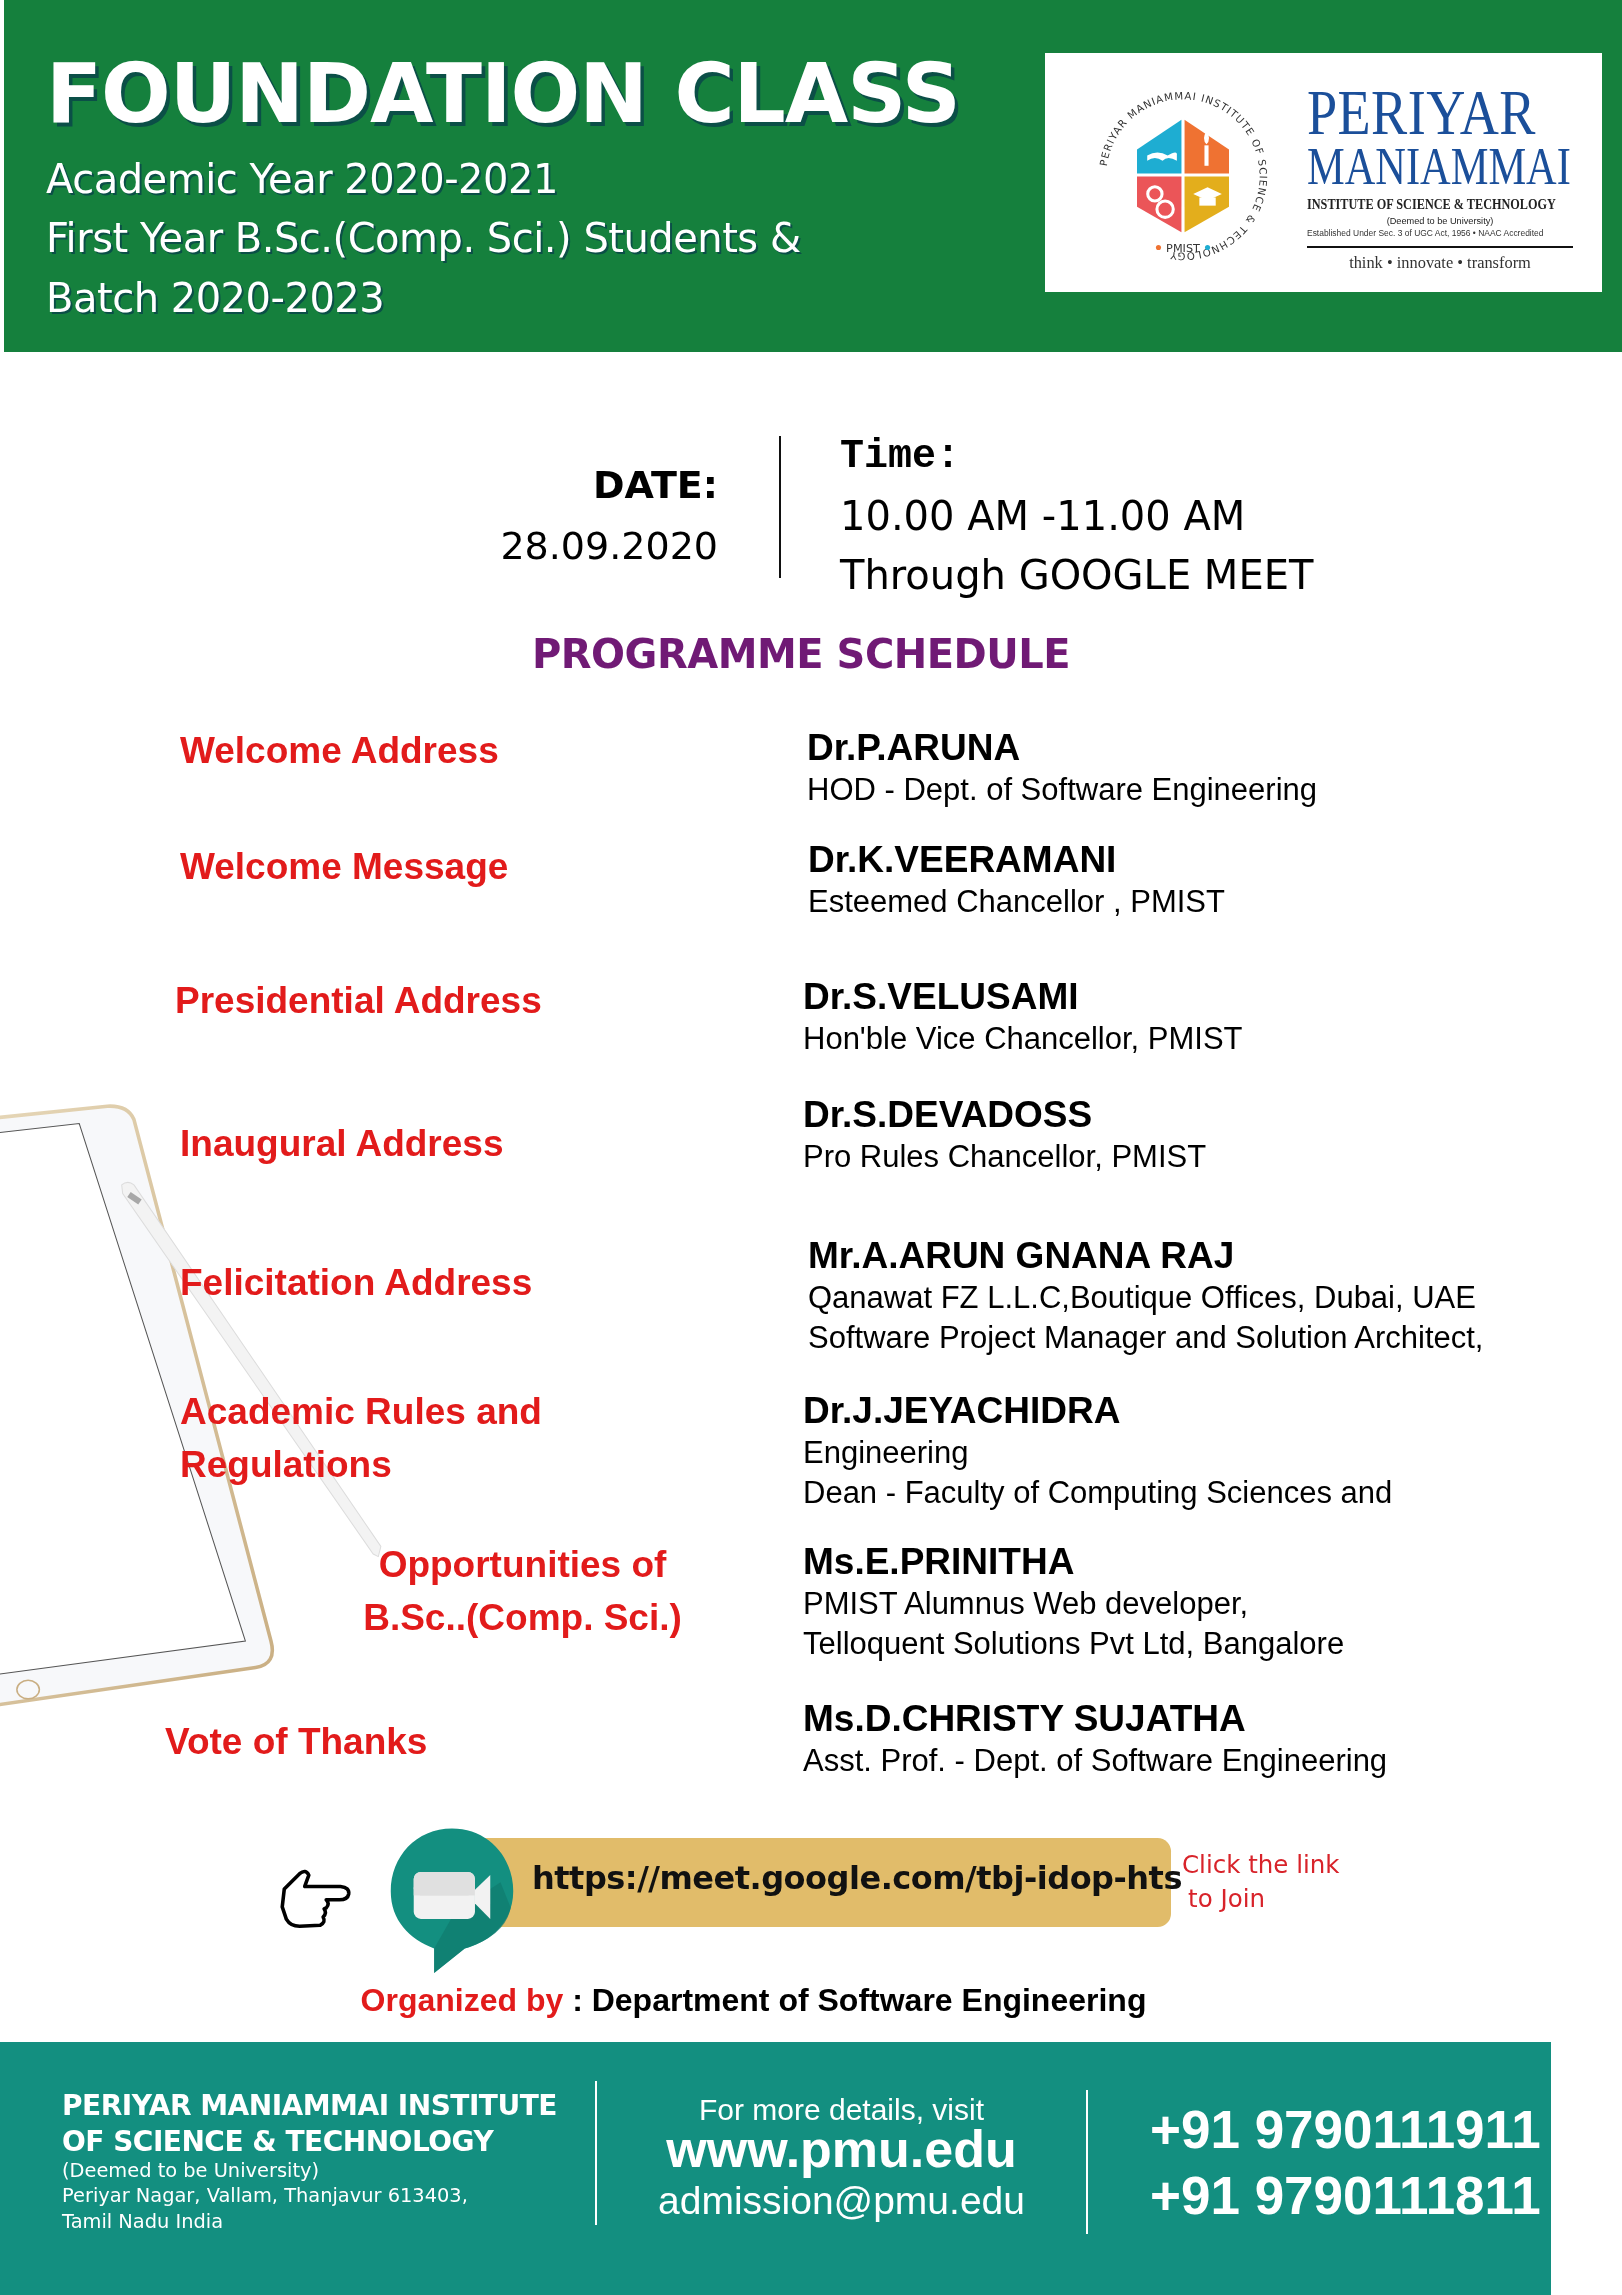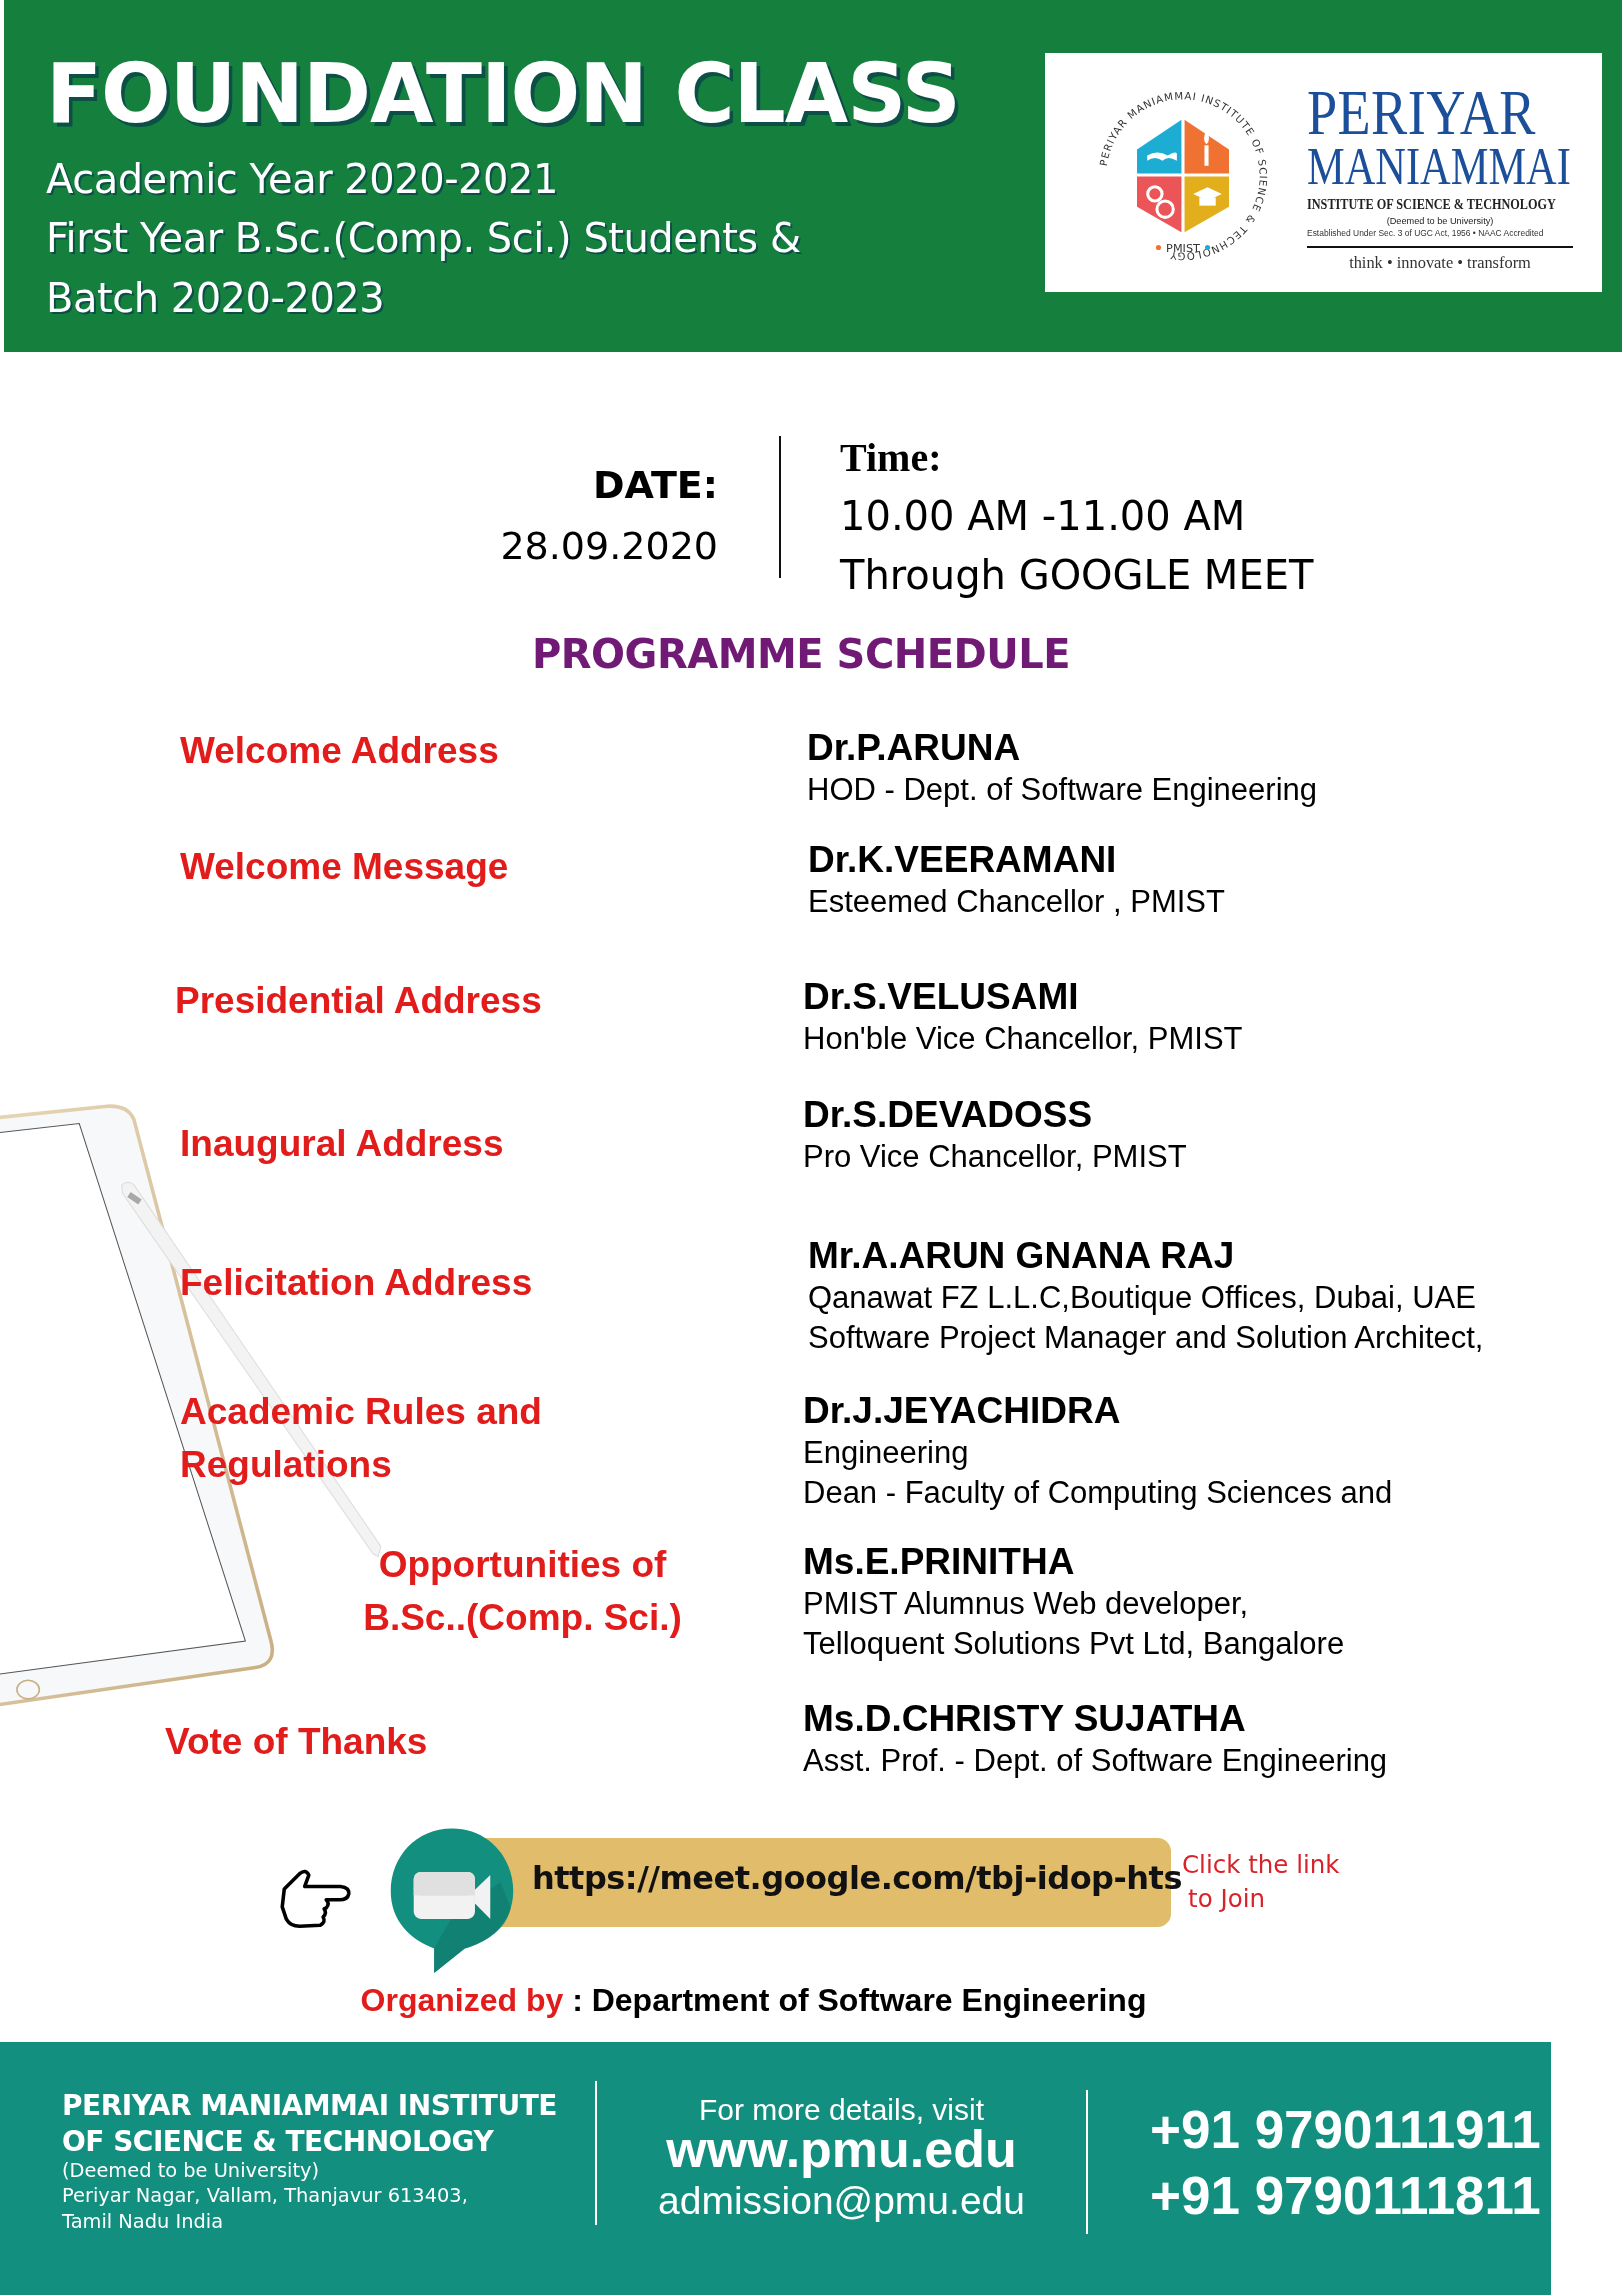--- a/index.html
+++ b/index.html
@@ -20,21 +20,21 @@
     .brand-3 { font-family: "Liberation Serif", serif; font-weight: bold; color: #222; font-size: 15.3px; margin-top: 4.1px; transform: scaleX(0.8); transform-origin: left; white-space: nowrap; }
     .brand-4 { font-size: 9.2px; color: #222; text-align: center; width: 266px; margin-top: 3.1px; }
     .brand-5 { font-size: 9.2px; color: #333; margin-top: 2px; white-space: nowrap; transform: scaleX(0.92); transform-origin: left; }
     .brand-rule { width: 266px; height: 2px; background: #111; margin-top: 8.2px; }
     .brand-6 { font-family: "Liberation Serif", serif; font-size: 16.4px; color: #333; text-align: center; width: 266px; margin-top: 5.1px; }
 
     
     .date-label { position: absolute; right: 905px; top: 463px; font-family: "DejaVu Sans", sans-serif; font-weight: bold; font-size: 38px; white-space: nowrap; }
     .date-value { position: absolute; right: 905px; top: 524px; font-family: "DejaVu Sans", sans-serif; font-size: 38px; white-space: nowrap; }
     .dt-divider { position: absolute; left: 779px; top: 436px; width: 2px; height: 142px; background: #111; }
-    .time-label { position: absolute; left: 840px; top: 434px; font-family: Liberation Serif, serif; font-weight: bold; font-size: 40px; white-space: nowrap; }
+    .time-label { position: absolute; left: 840px; top: 434px; font-family: Liberation Mono, monospace; font-weight: bold; font-size: 40px; white-space: nowrap; }
     .time-value { position: absolute; left: 840px; top: 493px; font-family: "DejaVu Sans", sans-serif; font-size: 40px; white-space: nowrap; }
     .via { position: absolute; left: 840px; top: 552px; font-family: "DejaVu Sans", sans-serif; font-size: 40px; white-space: nowrap; }
 
     .schedule-title { position: absolute; left: 532px; top: 631px; font-family: "DejaVu Sans", sans-serif; font-weight: bold; font-size: 40px; color: #701a75; white-space: nowrap; letter-spacing: -0.5px; }
 
     
     .role { position: absolute; width: 511px; text-align: left; font-weight: bold; font-size: 37px; color: #e21b1b; line-height: 53px; }
     .person { position: absolute; left: 0; width: 767px; }
     .pname { font-weight: bold; font-size: 37px; line-height: 44px; white-space: nowrap; }
     .pdesc { font-size: 31px; line-height: 40px; white-space: nowrap; }
@@ -154,21 +154,21 @@
 
 <div class="role" style="left:175px; top:974px;">Presidential Address</div>
 <div class="person" style="left:803px; top:975px;">
   <div class="pname">Dr.S.VELUSAMI</div>
   <div class="pdesc">Hon'ble Vice Chancellor, PMIST</div>
 </div>
 
 <div class="role" style="left:180px; top:1117px;">Inaugural Address</div>
 <div class="person" style="left:803px; top:1093px;">
   <div class="pname">Dr.S.DEVADOSS</div>
-  <div class="pdesc">Pro Vice Chancellor, PMIST</div>
+  <div class="pdesc">Pro Rules Chancellor, PMIST</div>
 </div>
 
 <div class="role" style="left:180px; top:1256px;">Felicitation Address</div>
 <div class="person" style="left:808px; top:1234px;">
   <div class="pname">Mr.A.ARUN GNANA RAJ</div>
   <div class="pdesc">Qanawat FZ L.L.C,Boutique Offices, Dubai, UAE</div>
   <div class="pdesc">Software Project Manager and Solution Architect,</div>
 </div>
 
 <div class="role" style="left:180px; top:1385px;">

